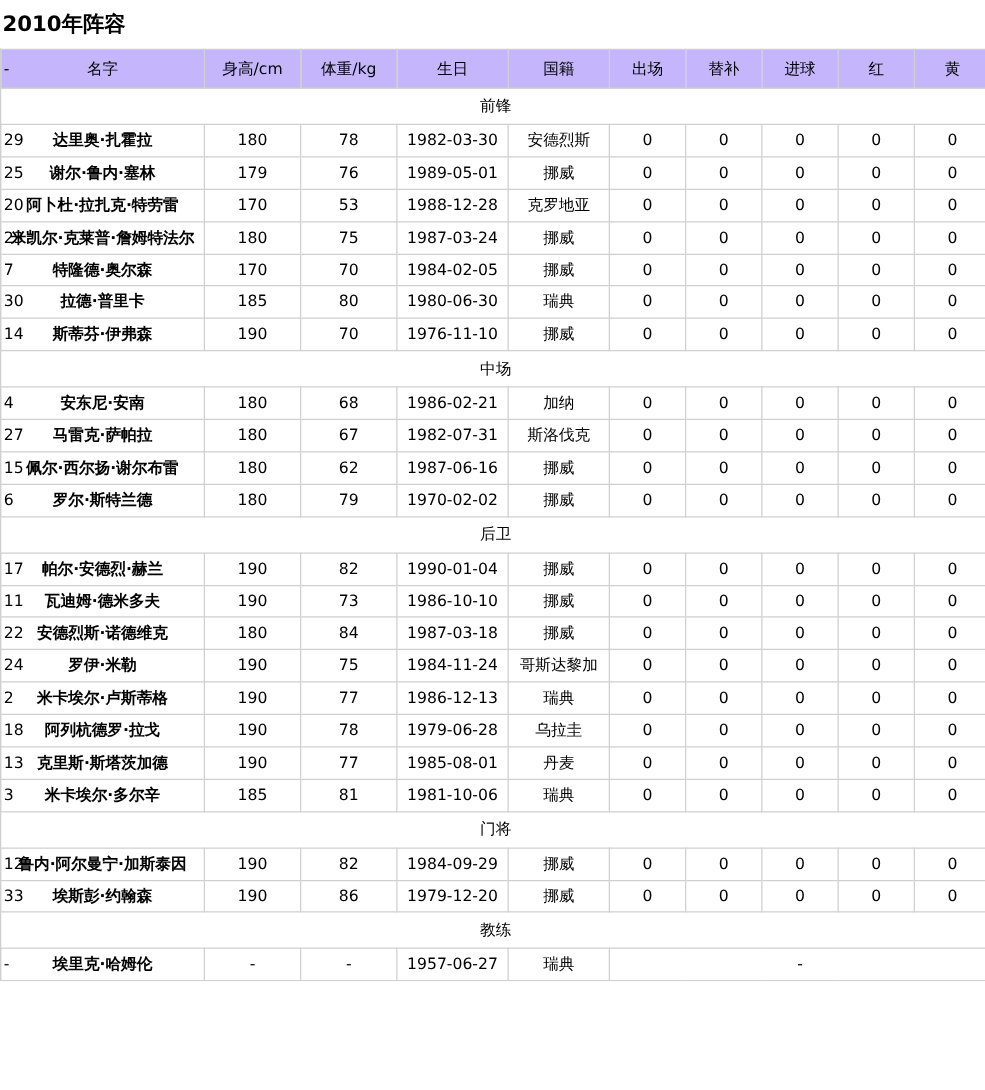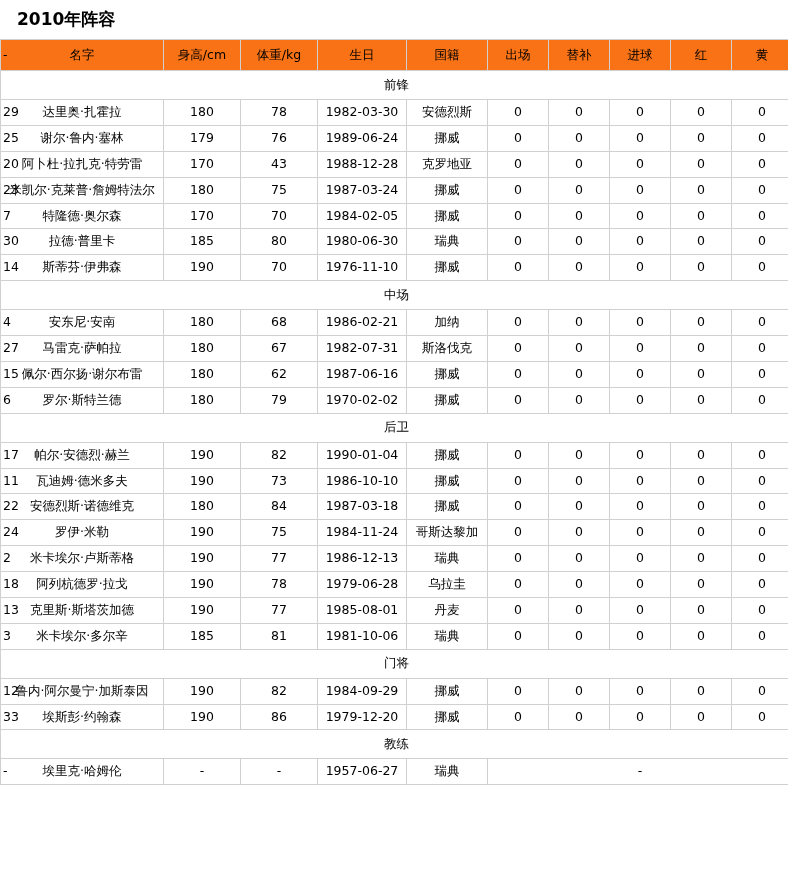--- a/index.html
+++ b/index.html
@@ -13,50 +13,50 @@
     color: #000000;
   }
   .page {
     width: 788px;
     box-sizing: border-box;
     padding: 6px 0 0 0;
   }
   .page-title {
     font-size: 17px;
     font-weight: bold;
-    margin: 2px 0 8px 17px;
+    margin: 2px 0 8px 2px;
     letter-spacing: 0px;
   }
   table.roster {
     border-collapse: collapse;
     width: 788px;
     table-layout: fixed;
     font-size: 12.5px;
   }
   table.roster th,
   table.roster td {
     border: 1px solid #d0d0d0;
     text-align: center;
     vertical-align: middle;
     padding: 4px 2px;
     line-height: 1.35;
   }
   table.roster thead th {
     font-weight: normal;
-    background: #f97316;
+    background: #c4b5fd;
     height: 22px;
   }
   tr.section-row td {
     text-align: center;
     font-weight: normal;
     background: #ffffff;
     height: 20px;
   }
   td.num { width: 43px; }
-  td.name, th.name { width: 158px; }
+  td.name, th.name { width: 158px; font-weight: bold; }
   td.height, th.height { width: 72px; }
   td.weight, th.weight { width: 72px; }
   td.birth, th.birth { width: 84px; }
   td.nat, th.nat { width: 76px; }
   td.stat, th.stat { width: 56px; }
   td.name { padding-left: 4px; padding-right: 4px; }
   .coach-blank { }
 </style>
 </head>
 <body>
@@ -95,33 +95,33 @@
           <td class="stat">0</td>
           <td class="stat">0</td>
           <td class="stat">0</td>
           <td class="stat">0</td>
         </tr>
         <tr>
           <td class="num">25</td>
           <td class="name">谢尔·鲁内·塞林</td>
           <td class="height">179</td>
           <td class="weight">76</td>
-          <td class="birth">1989-06-24</td>
+          <td class="birth">1989-05-01</td>
           <td class="nat">挪威</td>
           <td class="stat">0</td>
           <td class="stat">0</td>
           <td class="stat">0</td>
           <td class="stat">0</td>
           <td class="stat">0</td>
         </tr>
         <tr>
           <td class="num">20</td>
           <td class="name">阿卜杜·拉扎克·特劳雷</td>
           <td class="height">170</td>
-          <td class="weight">43</td>
+          <td class="weight">53</td>
           <td class="birth">1988-12-28</td>
           <td class="nat">克罗地亚</td>
           <td class="stat">0</td>
           <td class="stat">0</td>
           <td class="stat">0</td>
           <td class="stat">0</td>
           <td class="stat">0</td>
         </tr>
         <tr>
           <td class="num">23</td>

